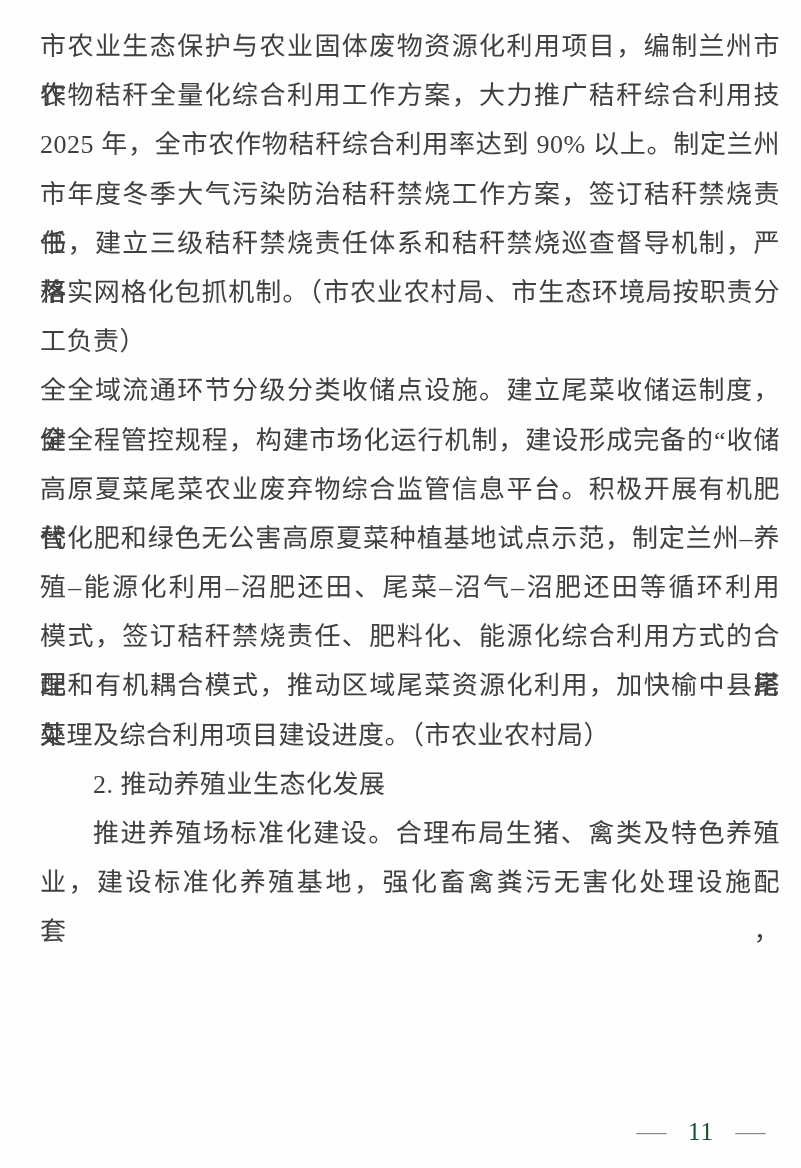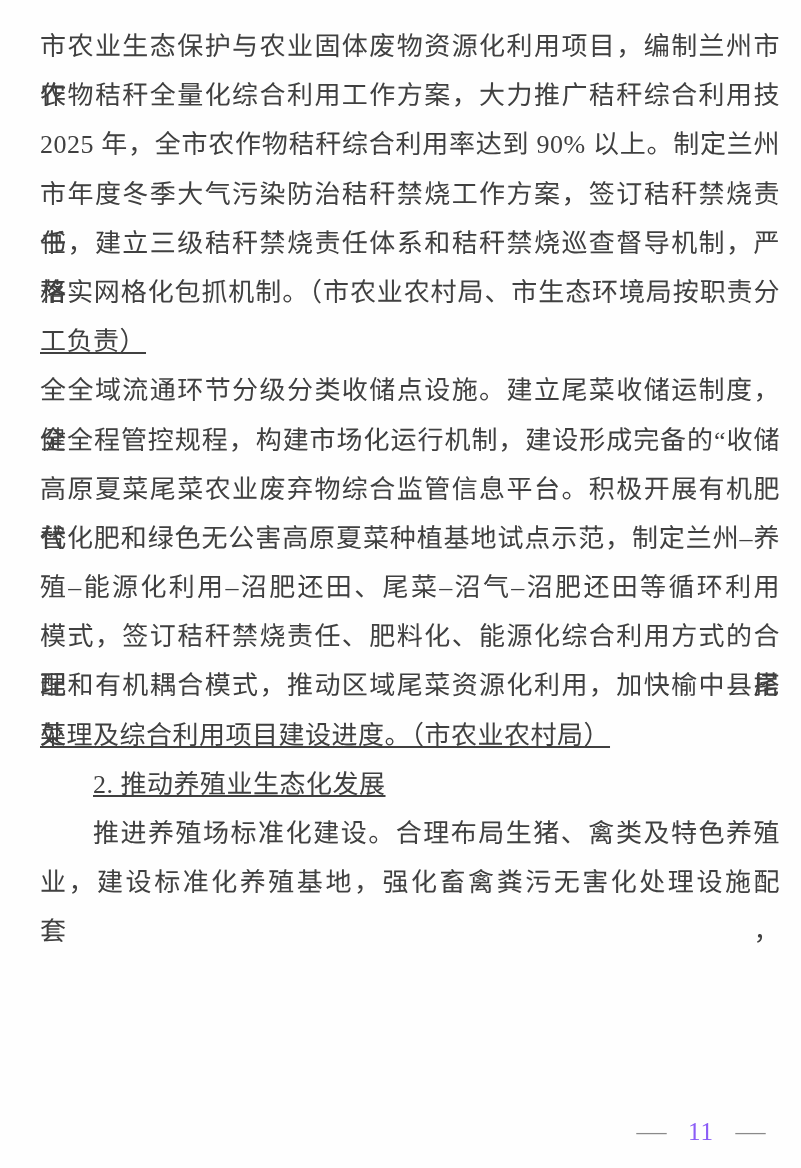--- a/index.html
+++ b/index.html
@@ -28,40 +28,39 @@
     height: 49.2px;
     letter-spacing: 0.5px;
   }
   .line.justify {
     text-align: justify;
     text-align-last: justify;
   }
   .line.plain {
     text-align: right;
     text-align-last: left;
-    text-decoration: underline;
   }
   .line.indent {
     text-indent: 53px;
   }
   .footer {
     position: absolute;
     top: 1118px;
     right: 38px;
     display: flex;
     align-items: center;
     gap: 24px;
     font-size: 25px;
   }
   .footer .dash {
     color: #8a8a8a;
     transform: scaleX(1.2);
   }
   .footer .pagenum {
-    color: #8b5cf6;
+    color: #14532d;
     letter-spacing: 1px;
   }
 </style>
 </head>
 <body>
 
 <div class="page">
   <div class="body-text">
     <div class="line justify">市农业生态保护与农业固体废物资源化利用项目，编制兰州市农</div>
     <div class="line justify">作物秸秆全量化综合利用工作方案，大力推广秸秆综合利用技</div>

